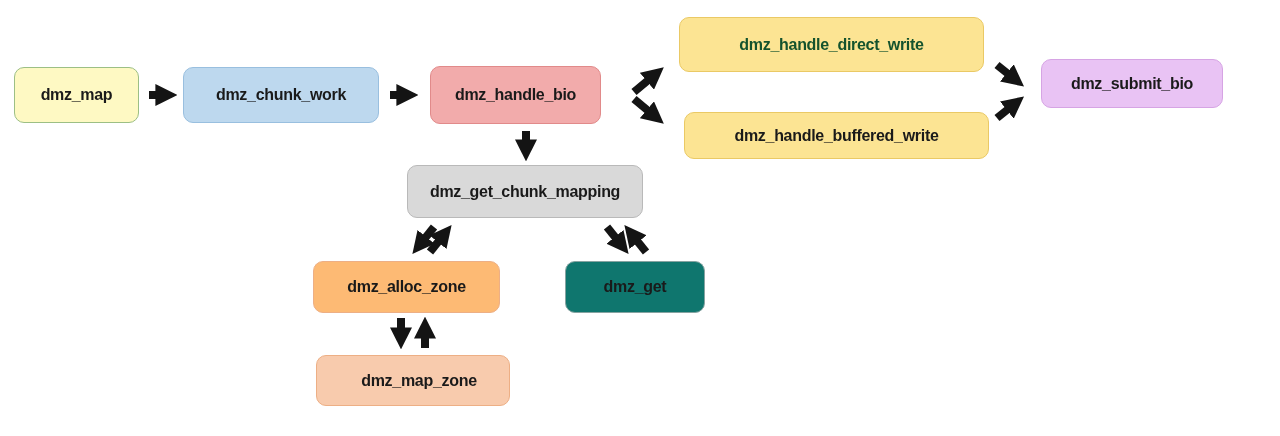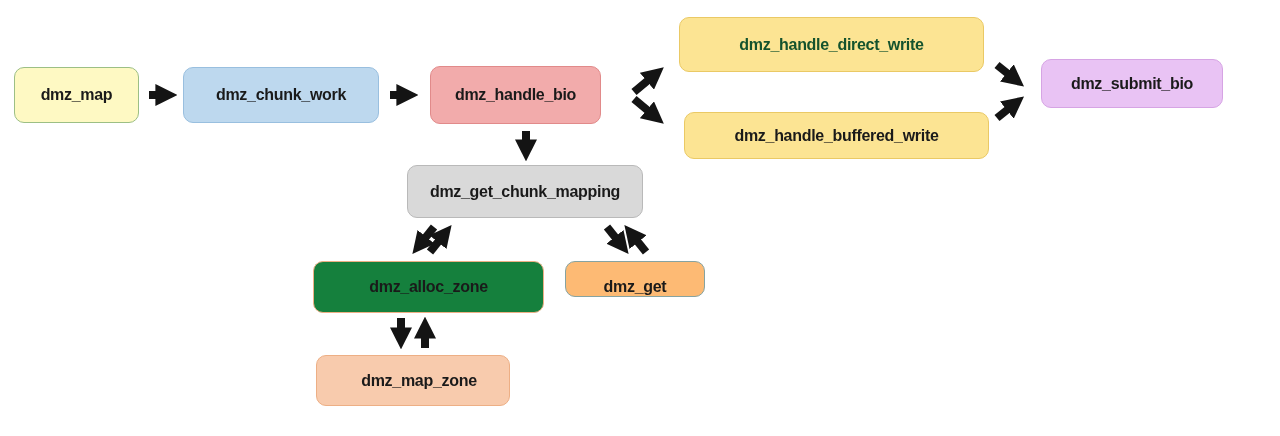--- a/index.html
+++ b/index.html
@@ -80,23 +80,23 @@
       </div>
       <div class="node" style="left: 684px; top: 104px; width: 305px; height: 47px; background: rgb(252, 228, 147); border-color: rgb(234, 201, 101); margin-top: 8px;">
         <span class="node-label" style="color: rgb(26, 26, 26);">dmz_handle_buffered_write</span>
       </div>
       <div class="node" style="left: 1041px; top: 59px; width: 182px; height: 49px; background: rgb(233, 195, 244); border-color: rgb(214, 164, 228);">
         <span class="node-label" style="color: rgb(26, 26, 26);">dmz_submit_bio</span>
       </div>
       <div class="node" style="left: 407px; top: 165px; width: 236px; height: 53px; background: rgb(217, 217, 217); border-color: rgb(185, 185, 185);">
         <span class="node-label" style="color: rgb(26, 26, 26);">dmz_get_chunk_mapping</span>
       </div>
-      <div class="node" style="left: 313px; top: 261px; width: 231px; height: 52px; background: #15803d; border-color: rgb(237, 175, 133);">
+      <div class="node" style="left: 313px; top: 261px; width: 187px; height: 52px; background: #fdba74; border-color: rgb(237, 175, 133);">
         <span class="node-label" style="color: rgb(26, 26, 26);">dmz_alloc_zone</span>
       </div>
-      <div class="node" style="left: 565px; top: 261px; width: 140px; height: 36px; background: #fdba74; border-color: rgb(134, 163, 161); align-items: flex-end;">
+      <div class="node" style="left: 565px; top: 261px; width: 140px; height: 52px; background: #0f766e; border-color: rgb(134, 163, 161);">
         <span class="node-label" style="color: rgb(26, 26, 26);">dmz_get</span>
       </div>
       <div class="node" style="left: 316px; top: 355px; width: 194px; height: 51px; background: rgb(248, 203, 173); border-color: rgb(237, 175, 133); padding-left: 12px;">
         <span class="node-label" style="color: rgb(26, 26, 26);">dmz_map_zone</span>
       </div>
     </div>
 </div>
 
 </body></html>

